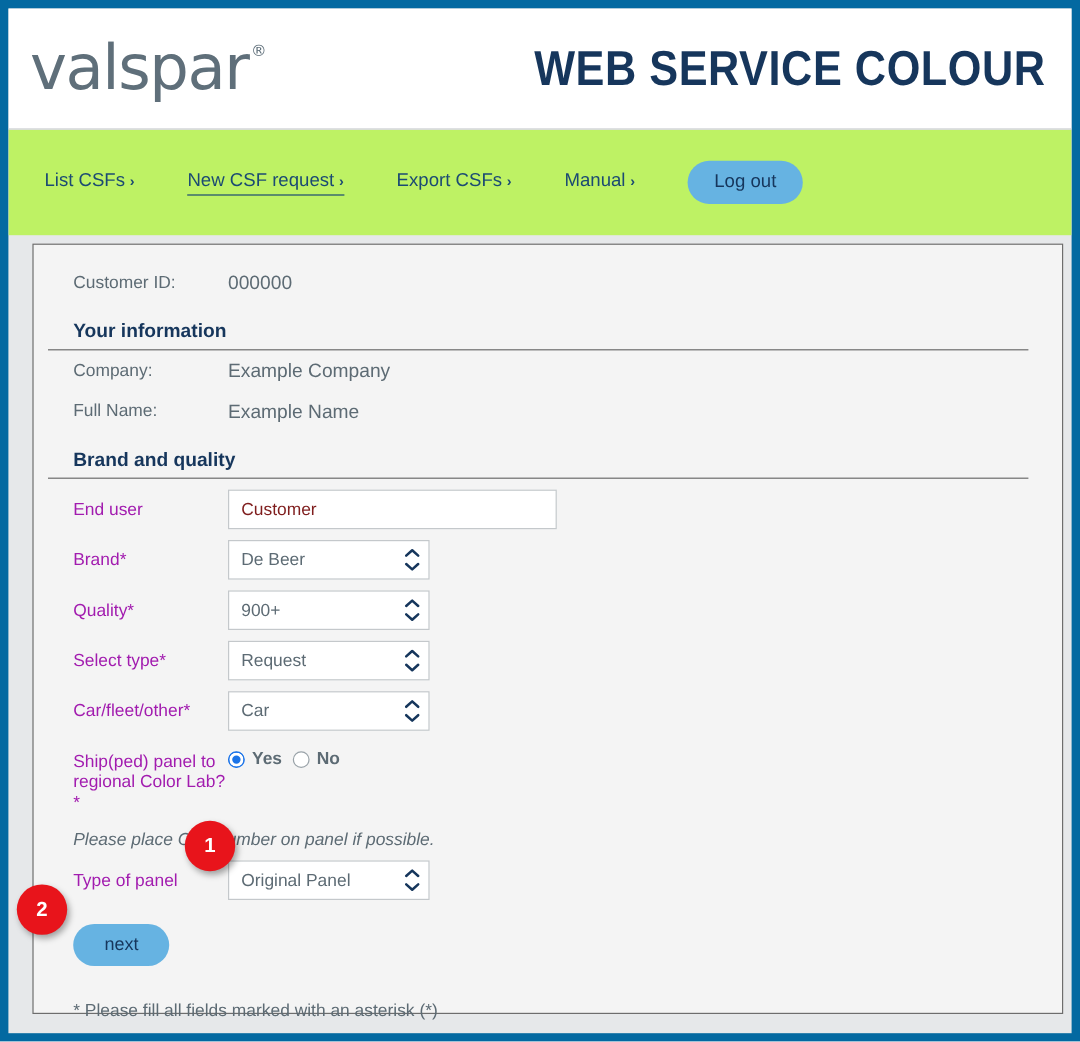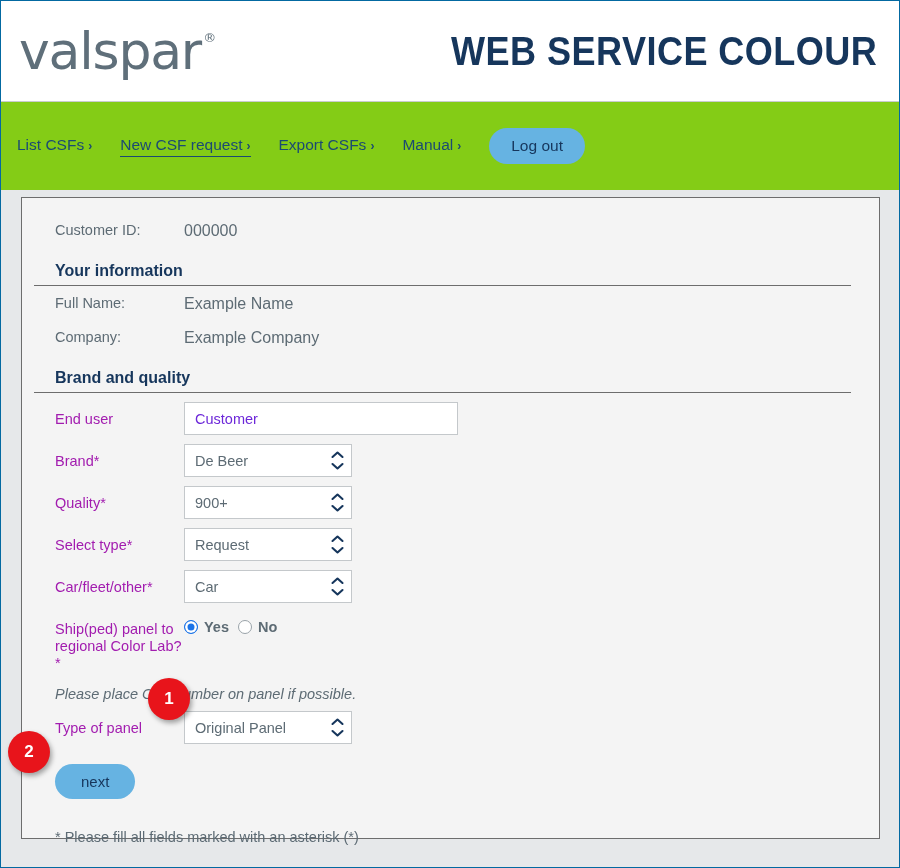--- a/index.html
+++ b/index.html
@@ -7,21 +7,21 @@
   body {
     width:900px; height:868px;
     font-family:"Liberation Sans", sans-serif;
     background:#e6e8ea;
     color:#5d6b74;
     overflow:hidden;
     position:relative;
   }
   .page {
     width:900px; height:868px;
-    border:1px solid #0369a1;
+    border:7px solid #0369a1;
     background:#e6e8ea;
     position:relative;
     overflow:hidden;
   }
 
   
   .header {
     height:101px;
     background:#ffffff;
     border-bottom:1px solid #c9cccf;
@@ -55,25 +55,25 @@
     letter-spacing:0.5px;
     color:#16365c;
     transform:scaleX(0.88);
     transform-origin:right center;
     white-space:nowrap;
   }
 
   
   .navbar {
     height:88px;
-    background:#84cc16;
-    display:flex;
-    align-items:center;
-    padding-left:16px;
-    gap:0px;
+    background:#bef264;
+    display:flex;
+    align-items:center;
+    padding-left:30px;
+    gap:16px;
   }
   .nav-link {
     color:#1b4a73;
     font-size:15.5px;
     text-decoration:none;
     margin-right:28px;
     white-space:nowrap;
     padding-bottom:2px;
     cursor:pointer;
     display:inline-flex;
@@ -156,21 +156,21 @@
     padding-left:21px;
     line-height:17px;
   }
   .text-input {
     width:274px;
     height:33px;
     border:1px solid #c4c8cb;
     background:#ffffff;
     font-family:"Liberation Sans", sans-serif;
     font-size:14.5px;
-    color:#6d28d9;
+    color:#7f1d1d;
     padding:0 10px;
     outline:none;
   }
   .select-box {
     width:168px;
     height:33px;
     border:1px solid #c4c8cb;
     background:#ffffff;
     display:flex;
     align-items:center;
@@ -307,27 +307,27 @@
   <div class="panel">
 
     <div class="row">
       <div class="row-label">Customer ID:</div>
       <div class="row-value">000000</div>
     </div>
 
     <div class="section-title">Your information</div>
 
     <div class="row">
+      <div class="row-label">Company:</div>
+      <div class="row-value">Example Company</div>
+    </div>
+
+    <div class="row">
       <div class="row-label">Full Name:</div>
       <div class="row-value">Example Name</div>
-    </div>
-
-    <div class="row">
-      <div class="row-label">Company:</div>
-      <div class="row-value">Example Company</div>
     </div>
 
     <div class="section-title">Brand and quality</div>
 
     
     <div class="field-row">
       <div class="field-label">End user</div>
       <input class="text-input" type="text" value="Customer" style="">
     </div>
 

